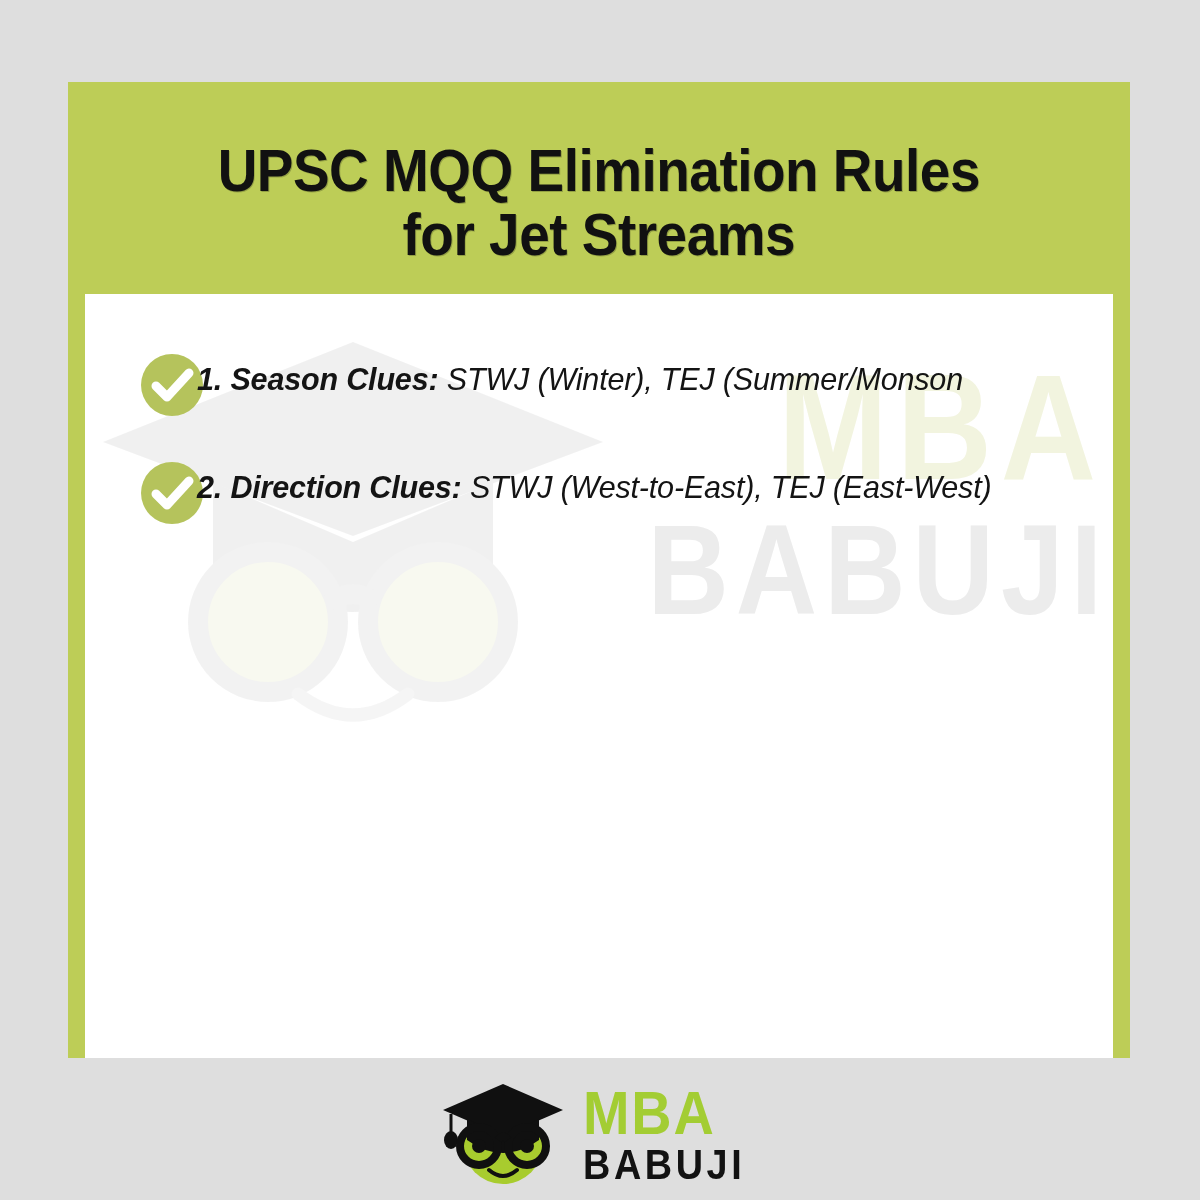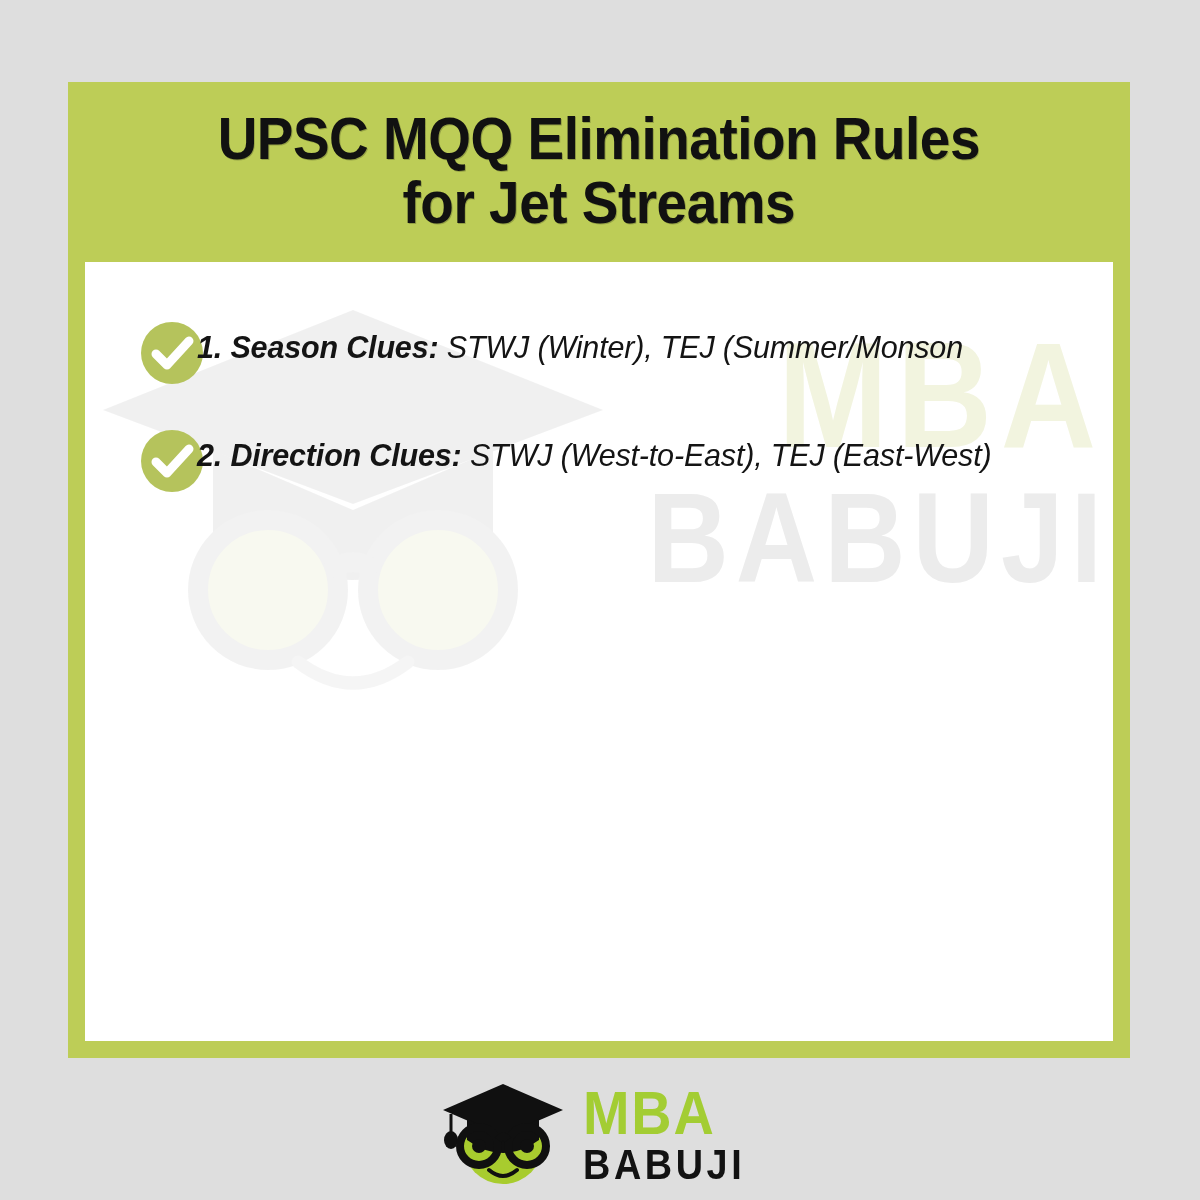--- a/index.html
+++ b/index.html
@@ -28,20 +28,21 @@
     overflow: hidden;
   }
 
   #poster-header {
     height: 180px;
     display: flex;
     align-items: center;
     justify-content: center;
     padding: 0 40px;
     box-sizing: border-box;
+    margin-top: 32px;
   }
   #poster-title {
     font-size: 59px;
     font-weight: 700;
     line-height: 1.08;
     color: #111111;
     text-align: center;
     letter-spacing: -0.5px;
     transform: scaleX(0.93);
     white-space: pre-line;

